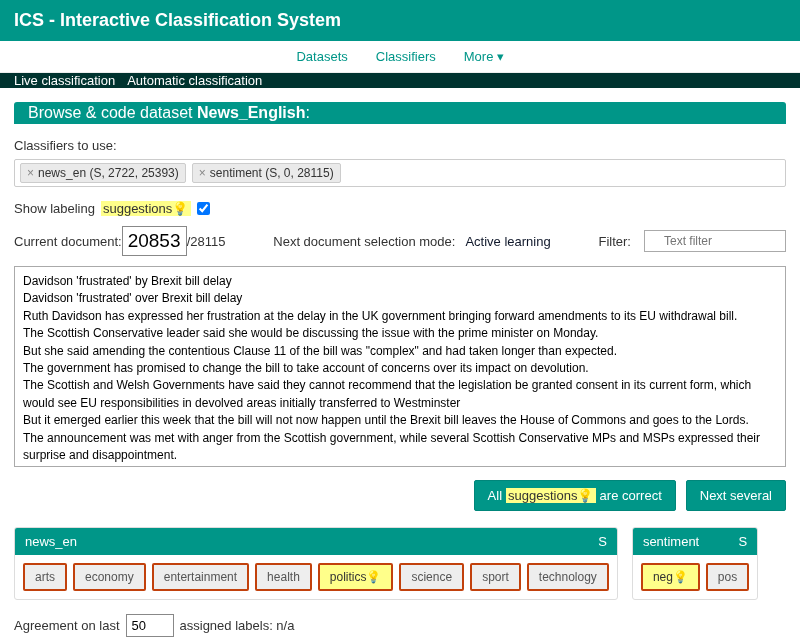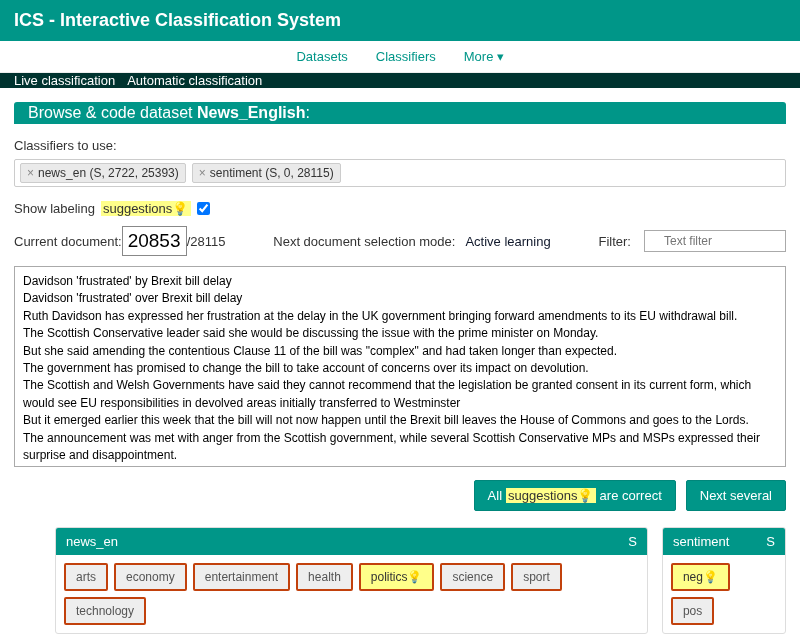--- a/index.html
+++ b/index.html
@@ -18,21 +18,21 @@
 .chip .x { color: #888; cursor: pointer; }
 .highlight { background: #ffff8a; padding: 0 2px; }
 .bulb { color: #f2c200; }
 .row { display: flex; align-items: center; gap: 6px; margin-bottom: 10px; flex-wrap: wrap; }
 input.num { width: 65px; padding: 3px 5px; border: 1px solid #888; font-size: 19px; }
 input.num2 { width: 48px; padding: 3px 5px; border: 1px solid #888; font-size: 13px; }
 input.filter { width: 142px; padding: 3px 19px; border: 1px solid #aaa; font-size: 12px; }
 .doc-box { width: 100%; height: 201px; border: 1px solid #aaa; padding: 6px 8px; font-family: Verdana, Arial, sans-serif; font-size: 12px; line-height: 1.45; resize: none; overflow-y: scroll; background: #fff; }
 .action-row { display: flex; justify-content: flex-end; gap: 10px; margin: 10px 0 16px; }
 .btn { background: #009688; color: #fff; border: 1px solid #00867a; padding: 7px 13px; font-size: 13px; cursor: pointer; border-radius: 2px; display: inline-flex; align-items: center; gap: 4px; }
-.classifier-groups { display: flex; gap: 14px; margin-bottom: 14px; margin-left: 41px; }
+.classifier-groups { display: flex; gap: 14px; margin-bottom: 14px; }
 .cgroup { border: 1px solid #ddd; border-radius: 3px; overflow: hidden; }
 .cgroup-head { background: #009688; color: #fff; padding: 6px 10px; font-size: 13px; display: flex; justify-content: space-between; align-items: center; gap: 18px; }
 .cgroup-body { padding: 8px; display: flex; gap: 6px; flex-wrap: wrap; }
 .cat-btn { background: #eeeeee; border: 2px solid #c2410c; border-radius: 2px; padding: 5px 10px; font-size: 12px; cursor: pointer; color: #555; }
 .cat-btn.sugg { background: #ffff8a; color: #333; }
 .link-mode { color: #0f172a; cursor: pointer; }
 </style>
 </head>
 <body>
 

